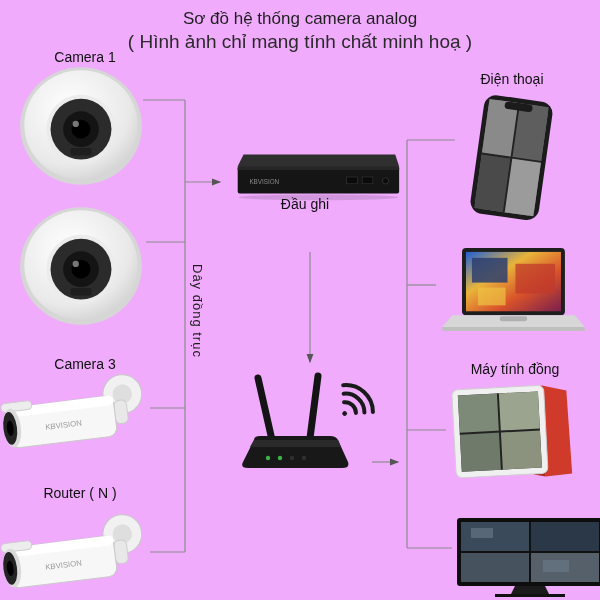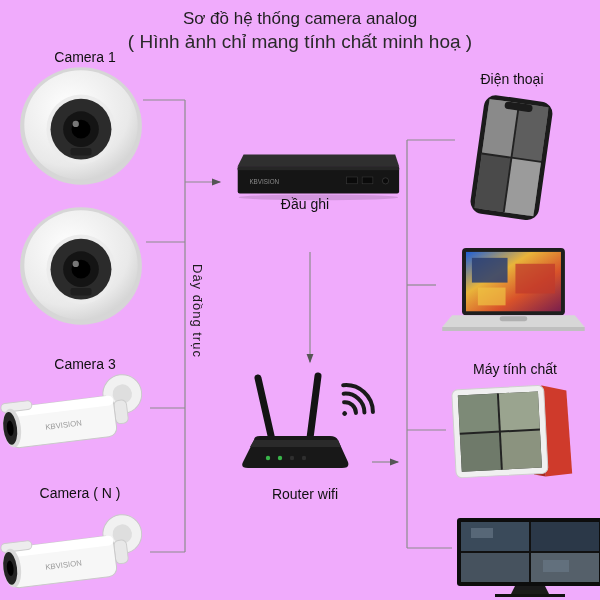--- a/index.html
+++ b/index.html
@@ -93,21 +93,21 @@
       <rect x="10" y="40" width="110" height="42" rx="9" fill="#f7f7f7" stroke="#c9c9c9"></rect>
       <rect x="10" y="40" width="110" height="10" rx="5" fill="#ffffff"></rect>
       <rect x="4" y="35" width="32" height="9" rx="4.5" fill="#ededed" stroke="#cccccc"></rect>
       <ellipse cx="13" cy="61" rx="9" ry="20" fill="#d9d9d9"></ellipse>
       <ellipse cx="11" cy="61" rx="7" ry="17" fill="#242424"></ellipse>
       <ellipse cx="11" cy="61" rx="3.4" ry="8" fill="#000000"></ellipse>
       <text x="66" y="67" font-size="8" fill="#9a9a9a" text-anchor="middle">KBVISION</text>
     </g>
   </svg>
 
-  <div class="abs node-label" style="left:15px; top:485px; width:130px;">Camera ( N )</div>
+  <div class="abs node-label" style="left:15px; top:485px; width:130px;">Router ( N )</div>
   <svg class="abs" style="left:-2px; top:500px;" width="160" height="104" viewBox="0 0 165 105">
     <g transform="rotate(-7 80 52)">
       <circle cx="130" cy="40" r="20" fill="#f1f1f1" stroke="#c8c8c8"></circle>
       <circle cx="130" cy="40" r="10" fill="#dedede"></circle>
       <rect x="120" y="46" width="13" height="24" rx="5" fill="#e8e8e8" stroke="#cccccc"></rect>
       <rect x="10" y="40" width="110" height="42" rx="9" fill="#f7f7f7" stroke="#c9c9c9"></rect>
       <rect x="10" y="40" width="110" height="10" rx="5" fill="#ffffff"></rect>
       <rect x="4" y="35" width="32" height="9" rx="4.5" fill="#ededed" stroke="#cccccc"></rect>
       <ellipse cx="13" cy="61" rx="9" ry="20" fill="#d9d9d9"></ellipse>
       <ellipse cx="11" cy="61" rx="7" ry="17" fill="#242424"></ellipse>
@@ -141,21 +141,20 @@
     <circle cx="42" cy="88" r="2.2" fill="#39b54a"></circle>
     <circle cx="54" cy="88" r="2.2" fill="#2f2f2f"></circle>
     <circle cx="66" cy="88" r="2.2" fill="#2f2f2f"></circle>
     <g transform="translate(108,42) rotate(42)" stroke="#1a1a1a" fill="none" stroke-width="4" stroke-linecap="round">
       <circle cx="0" cy="2" r="2.4" fill="#1a1a1a" stroke="none"></circle>
       <path d="M-8 -6 A 11 11 0 0 1 8 -6"></path>
       <path d="M-14 -12 A 19 19 0 0 1 14 -12"></path>
       <path d="M-20 -18 A 27 27 0 0 1 20 -18"></path>
     </g>
   </svg>
-  <div class="abs node-label" style="left:240px; top:486px; width:130px;">Router wifi</div>
 
   <div class="abs node-label" style="left:462px; top:71px; width:100px;">Điện thoại</div>
   <svg class="abs" style="left:464px; top:95px;" width="94" height="126" viewBox="0 0 95 135">
     <g transform="rotate(8 47 67)">
       <rect x="11" y="3" width="74" height="128" rx="13" fill="#1b1b1b"></rect>
       <rect x="16" y="8" width="64" height="118" rx="8" fill="#6f6f6f"></rect>
       <rect x="16" y="8" width="32" height="59" fill="#8a8a8a"></rect>
       <rect x="48" y="8" width="32" height="59" fill="#5e5e5e"></rect>
       <rect x="16" y="67" width="32" height="59" fill="#4a4a4a"></rect>
       <rect x="48" y="67" width="32" height="59" fill="#9b9b9b"></rect>
@@ -169,21 +168,21 @@
     <rect x="28" y="4" width="104" height="68" rx="4" fill="#1e1e1e"></rect>
     <rect x="32" y="8" width="96" height="60" fill="url(#lapG)"></rect>
     <rect x="38" y="14" width="36" height="25" fill="#2c3e70" opacity="0.85"></rect>
     <rect x="82" y="20" width="40" height="30" fill="#c0392b" opacity="0.75"></rect>
     <rect x="44" y="44" width="28" height="18" fill="#f0c243" opacity="0.7"></rect>
     <path d="M18 72 L142 72 L152 84 L8 84 Z" fill="#d7d7d7"></path>
     <path d="M8 84 L152 84 L152 88 L8 88 Z" fill="#bfbfbf"></path>
     <rect x="66" y="73" width="28" height="5" rx="2.5" fill="#b0b0b0"></rect>
   </svg>
 
-  <div class="abs node-label" style="left:453px; top:361px; width:124px;">Máy tính chất</div>
+  <div class="abs node-label" style="left:453px; top:361px; width:124px;">Máy tính đồng</div>
   <svg class="abs" style="left:448px; top:379px;" width="132" height="104" viewBox="0 0 135 105">
     <path d="M96 6 L121 11 L127 96 L100 99 Z" fill="#cf3a2b"></path>
     <path d="M96 6 L100 99 L88 97 L86 10 Z" fill="#a82c20"></path>
     <g transform="rotate(-3 55 52)">
       <rect x="6" y="8" width="94" height="90" rx="6" fill="#f0f0f0" stroke="#cfcfcf"></rect>
       <rect x="12" y="14" width="82" height="78" fill="#333333"></rect>
       <rect x="12" y="14" width="41" height="39" fill="#7d8a77"></rect>
       <rect x="53" y="14" width="41" height="39" fill="#9aa48f"></rect>
       <rect x="12" y="53" width="41" height="39" fill="#6f7a6a"></rect>
       <rect x="53" y="53" width="41" height="39" fill="#8b937f"></rect>

